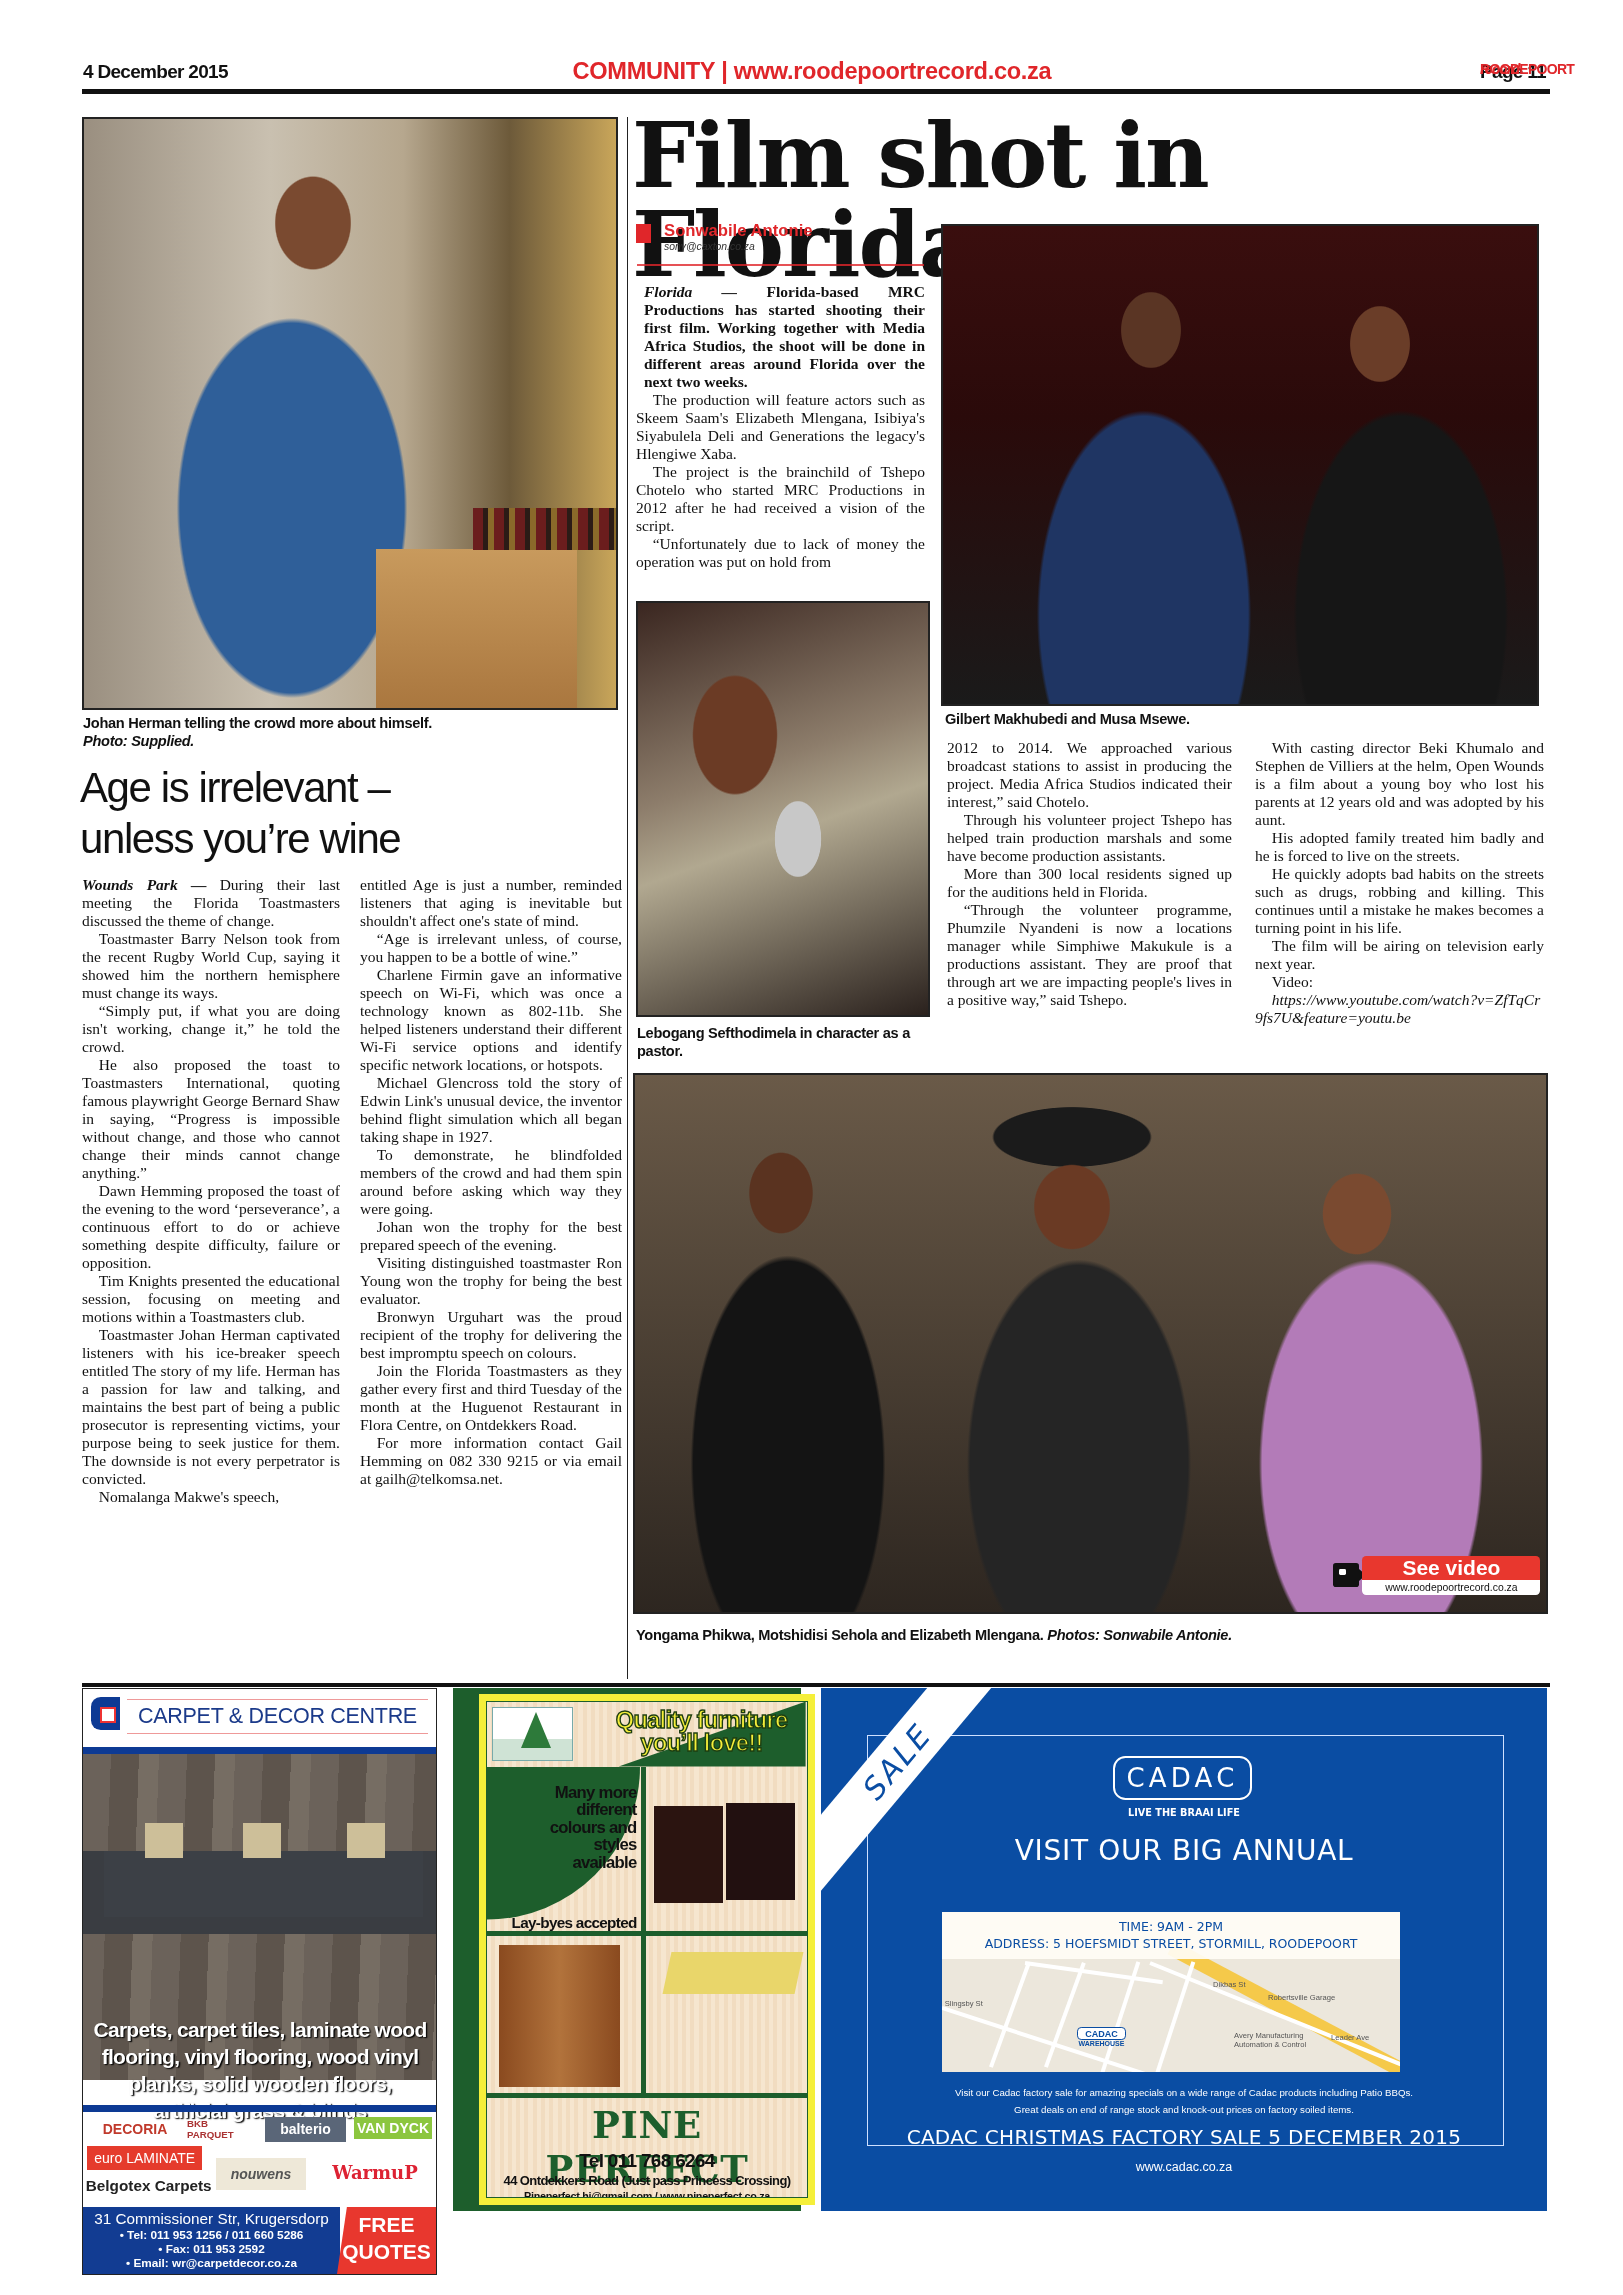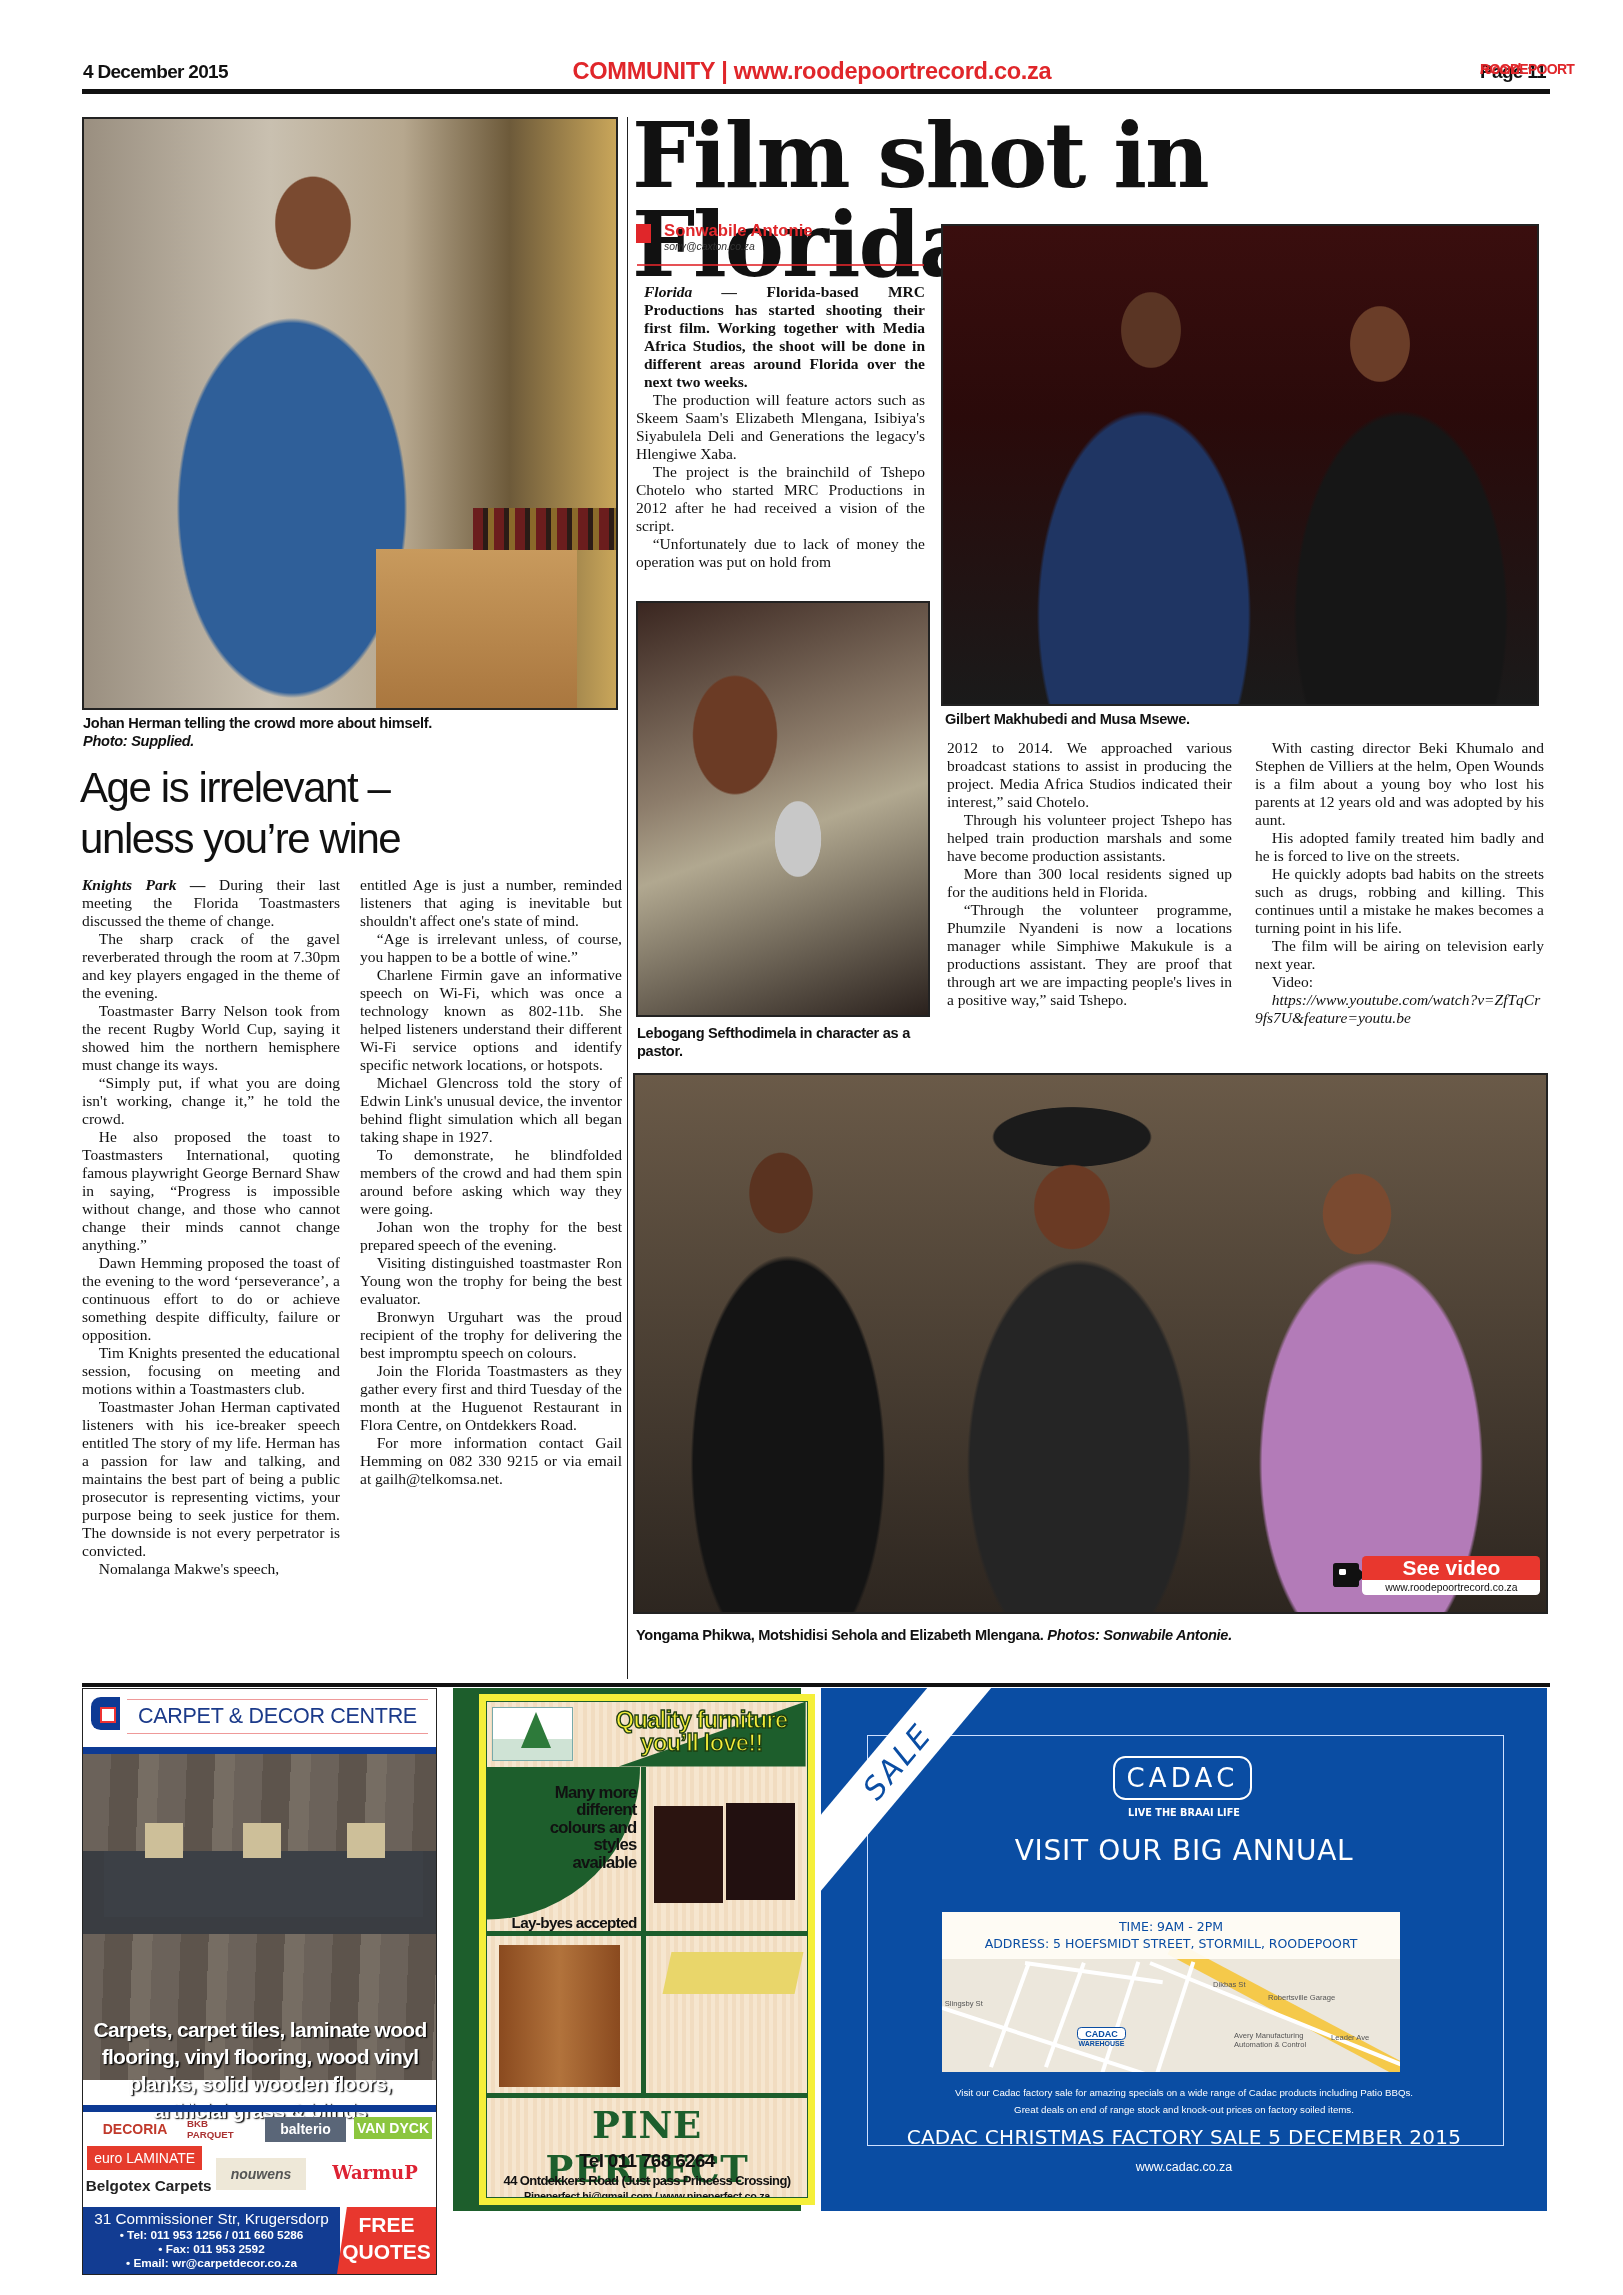--- a/index.html
+++ b/index.html
@@ -155,22 +155,21 @@
 <div class="abs caption" style="left:83px; top:715px; width:534px;">
   <div>Johan Herman telling the crowd more about himself.</div>
   <div><i>Photo: Supplied.</i></div>
 </div>
 <div class="abs age-head">
   <div>Age is irrelevant –</div>
   <div>unless you’re wine</div>
 </div>
 
 <div class="abs col" style="left:82px; top:876px; width:258px;">
-  <p class="lead"><i><b>Knights Park —</b></i> <span>During their last meeting the Florida Toastmasters discussed the theme of change.</span></p>
-  <p>The sharp crack of the gavel reverberated through the room at 7.30pm and key players engaged in the theme of the evening.</p>
+  <p class="lead"><i><b>Wounds Park —</b></i> <span>During their last meeting the Florida Toastmasters discussed the theme of change.</span></p>
   <p>Toastmaster Barry Nelson took from the recent Rugby World Cup, saying it showed him the northern hemisphere must change its ways.</p>
   <p>“Simply put, if what you are doing isn't working, change it,” he told the crowd.</p>
   <p>He also proposed the toast to Toastmasters International, quoting famous playwright George Bernard Shaw in saying, “Progress is impossible without change, and those who cannot change their minds cannot change anything.”</p>
   <p>Dawn Hemming proposed the toast of the evening to the word ‘perseverance’, a continuous effort to do or achieve something despite difficulty, failure or opposition.</p>
   <p>Tim Knights presented the educational session, focusing on meeting and motions within a Toastmasters club.</p>
   <p>Toastmaster Johan Herman captivated listeners with his ice-breaker speech entitled The story of my life. Herman has a passion for law and talking, and maintains the best part of being a public prosecutor is representing victims, your purpose being to seek justice for them. The downside is not every perpetrator is convicted.</p>
   <p>Nomalanga Makwe's speech,</p>
 </div>
 <div class="abs col" style="left:360px; top:876px; width:262px;">
   <p class="lead">entitled Age is just a number, reminded listeners that aging is inevitable but shouldn't affect one's state of mind.</p>

